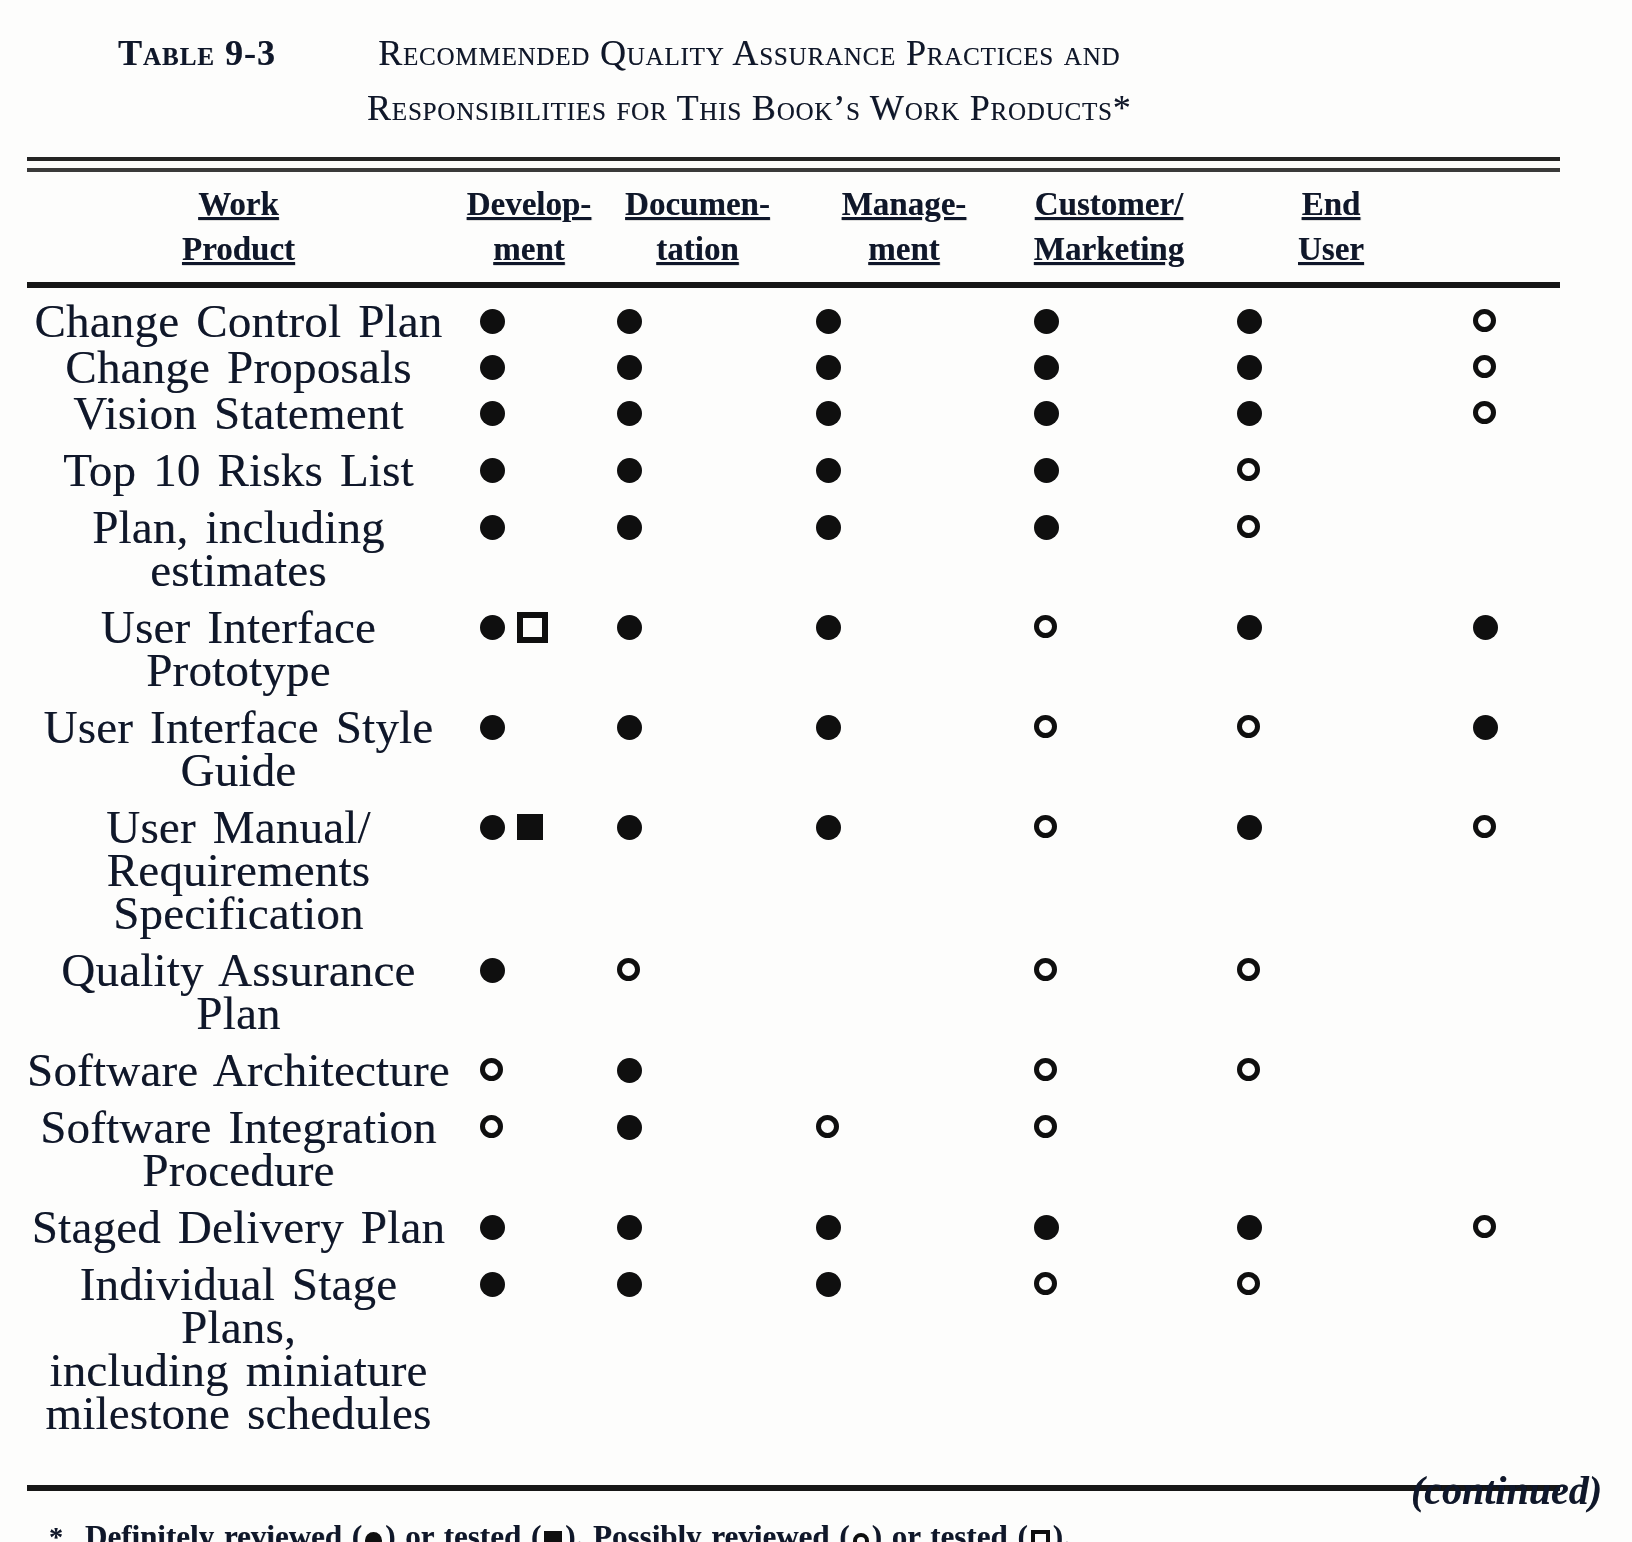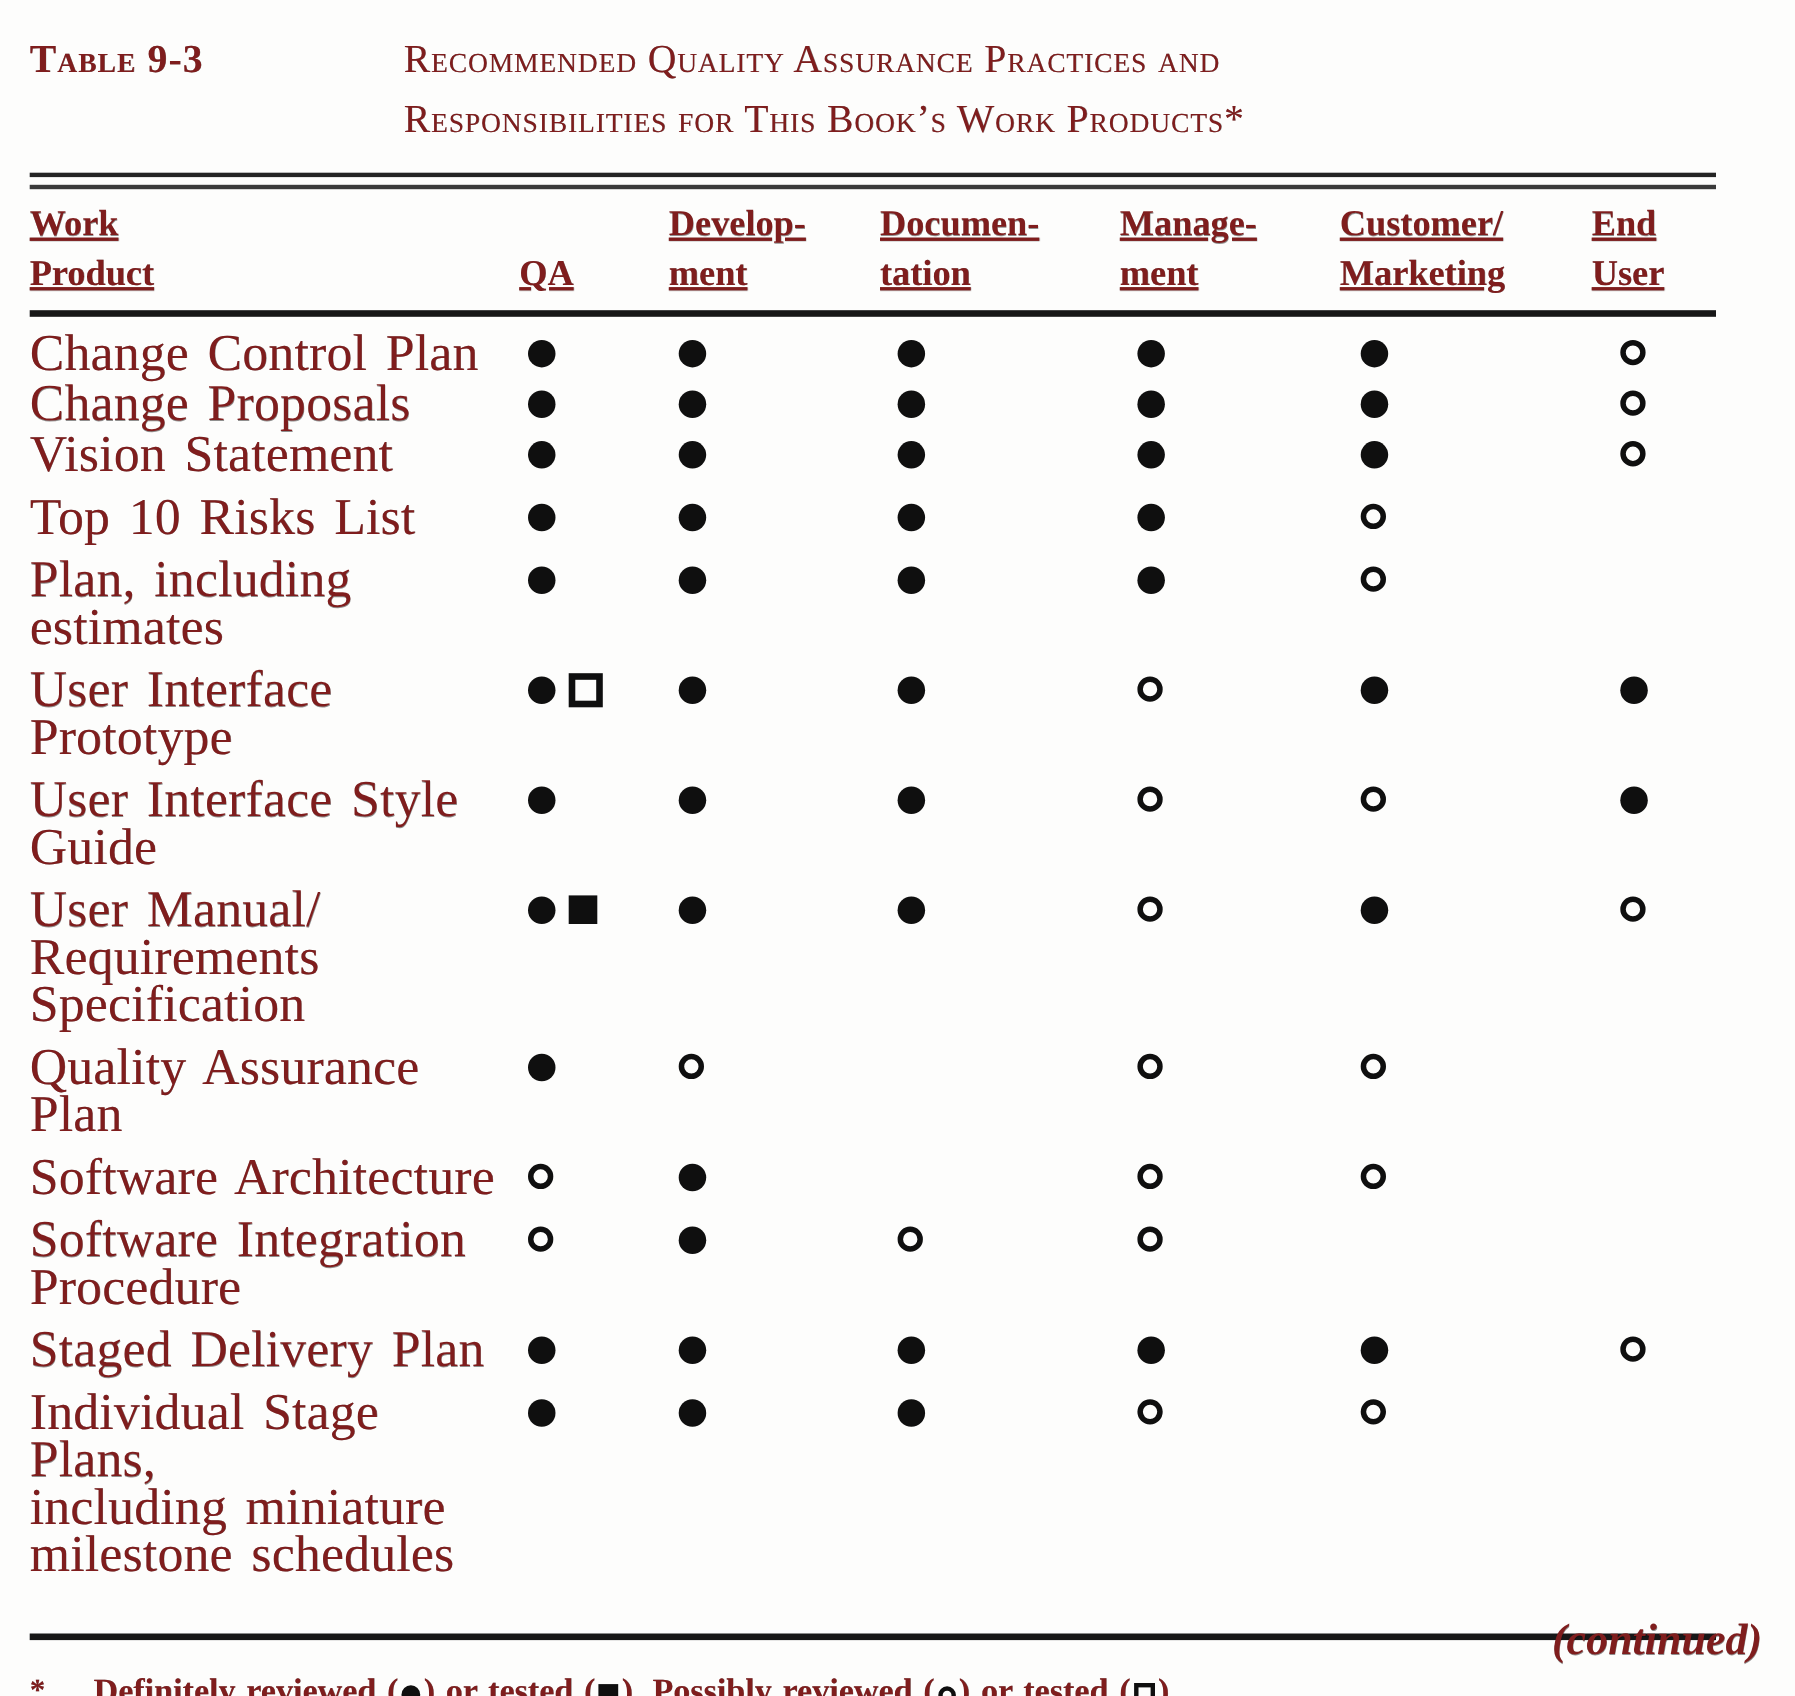--- a/index.html
+++ b/index.html
@@ -2,25 +2,26 @@
 <html><head>
 <meta charset="utf-8">
 <style>
   html,body{margin:0;padding:0;background:#ffffff;}
   .page{
     position:relative;
     width:1632px;
     height:1542px;
     background:#fdfdfc;
     font-family:"Liberation Serif","DejaVu Serif",serif;
-    color:#7f1d1d;
+    color:#0f172a;
     box-sizing:border-box;
     padding:26px 27px 0 27px;
     overflow:hidden;
     text-shadow:0.3px 0.3px 0.5px rgba(10,10,10,0.45);
+    text-align:center;
   }
   
   .title-block{display:flex;align-items:flex-start;}
   .table-label{
     width:340px;
     font-variant:small-caps;
     font-weight:700;
     font-size:36px;
     letter-spacing:1px;
     line-height:55px;
@@ -135,23 +136,20 @@
     </div>
   </div>
 
   <div class="rule-double"></div>
 
   <div class="header-row grid" id="header-row">
       <div class="h-cell">
         <div>Work</div>
         <div>Product</div>
       </div>
-      <div class="h-cell hc1">
-        <div>QA</div>
-      </div>
       <div class="h-cell hc2">
         <div>Develop-</div>
         <div>ment</div>
       </div>
       <div class="h-cell hc3">
         <div>Documen-</div>
         <div>tation</div>
       </div>
       <div class="h-cell hc4">
         <div>Manage-</div>

